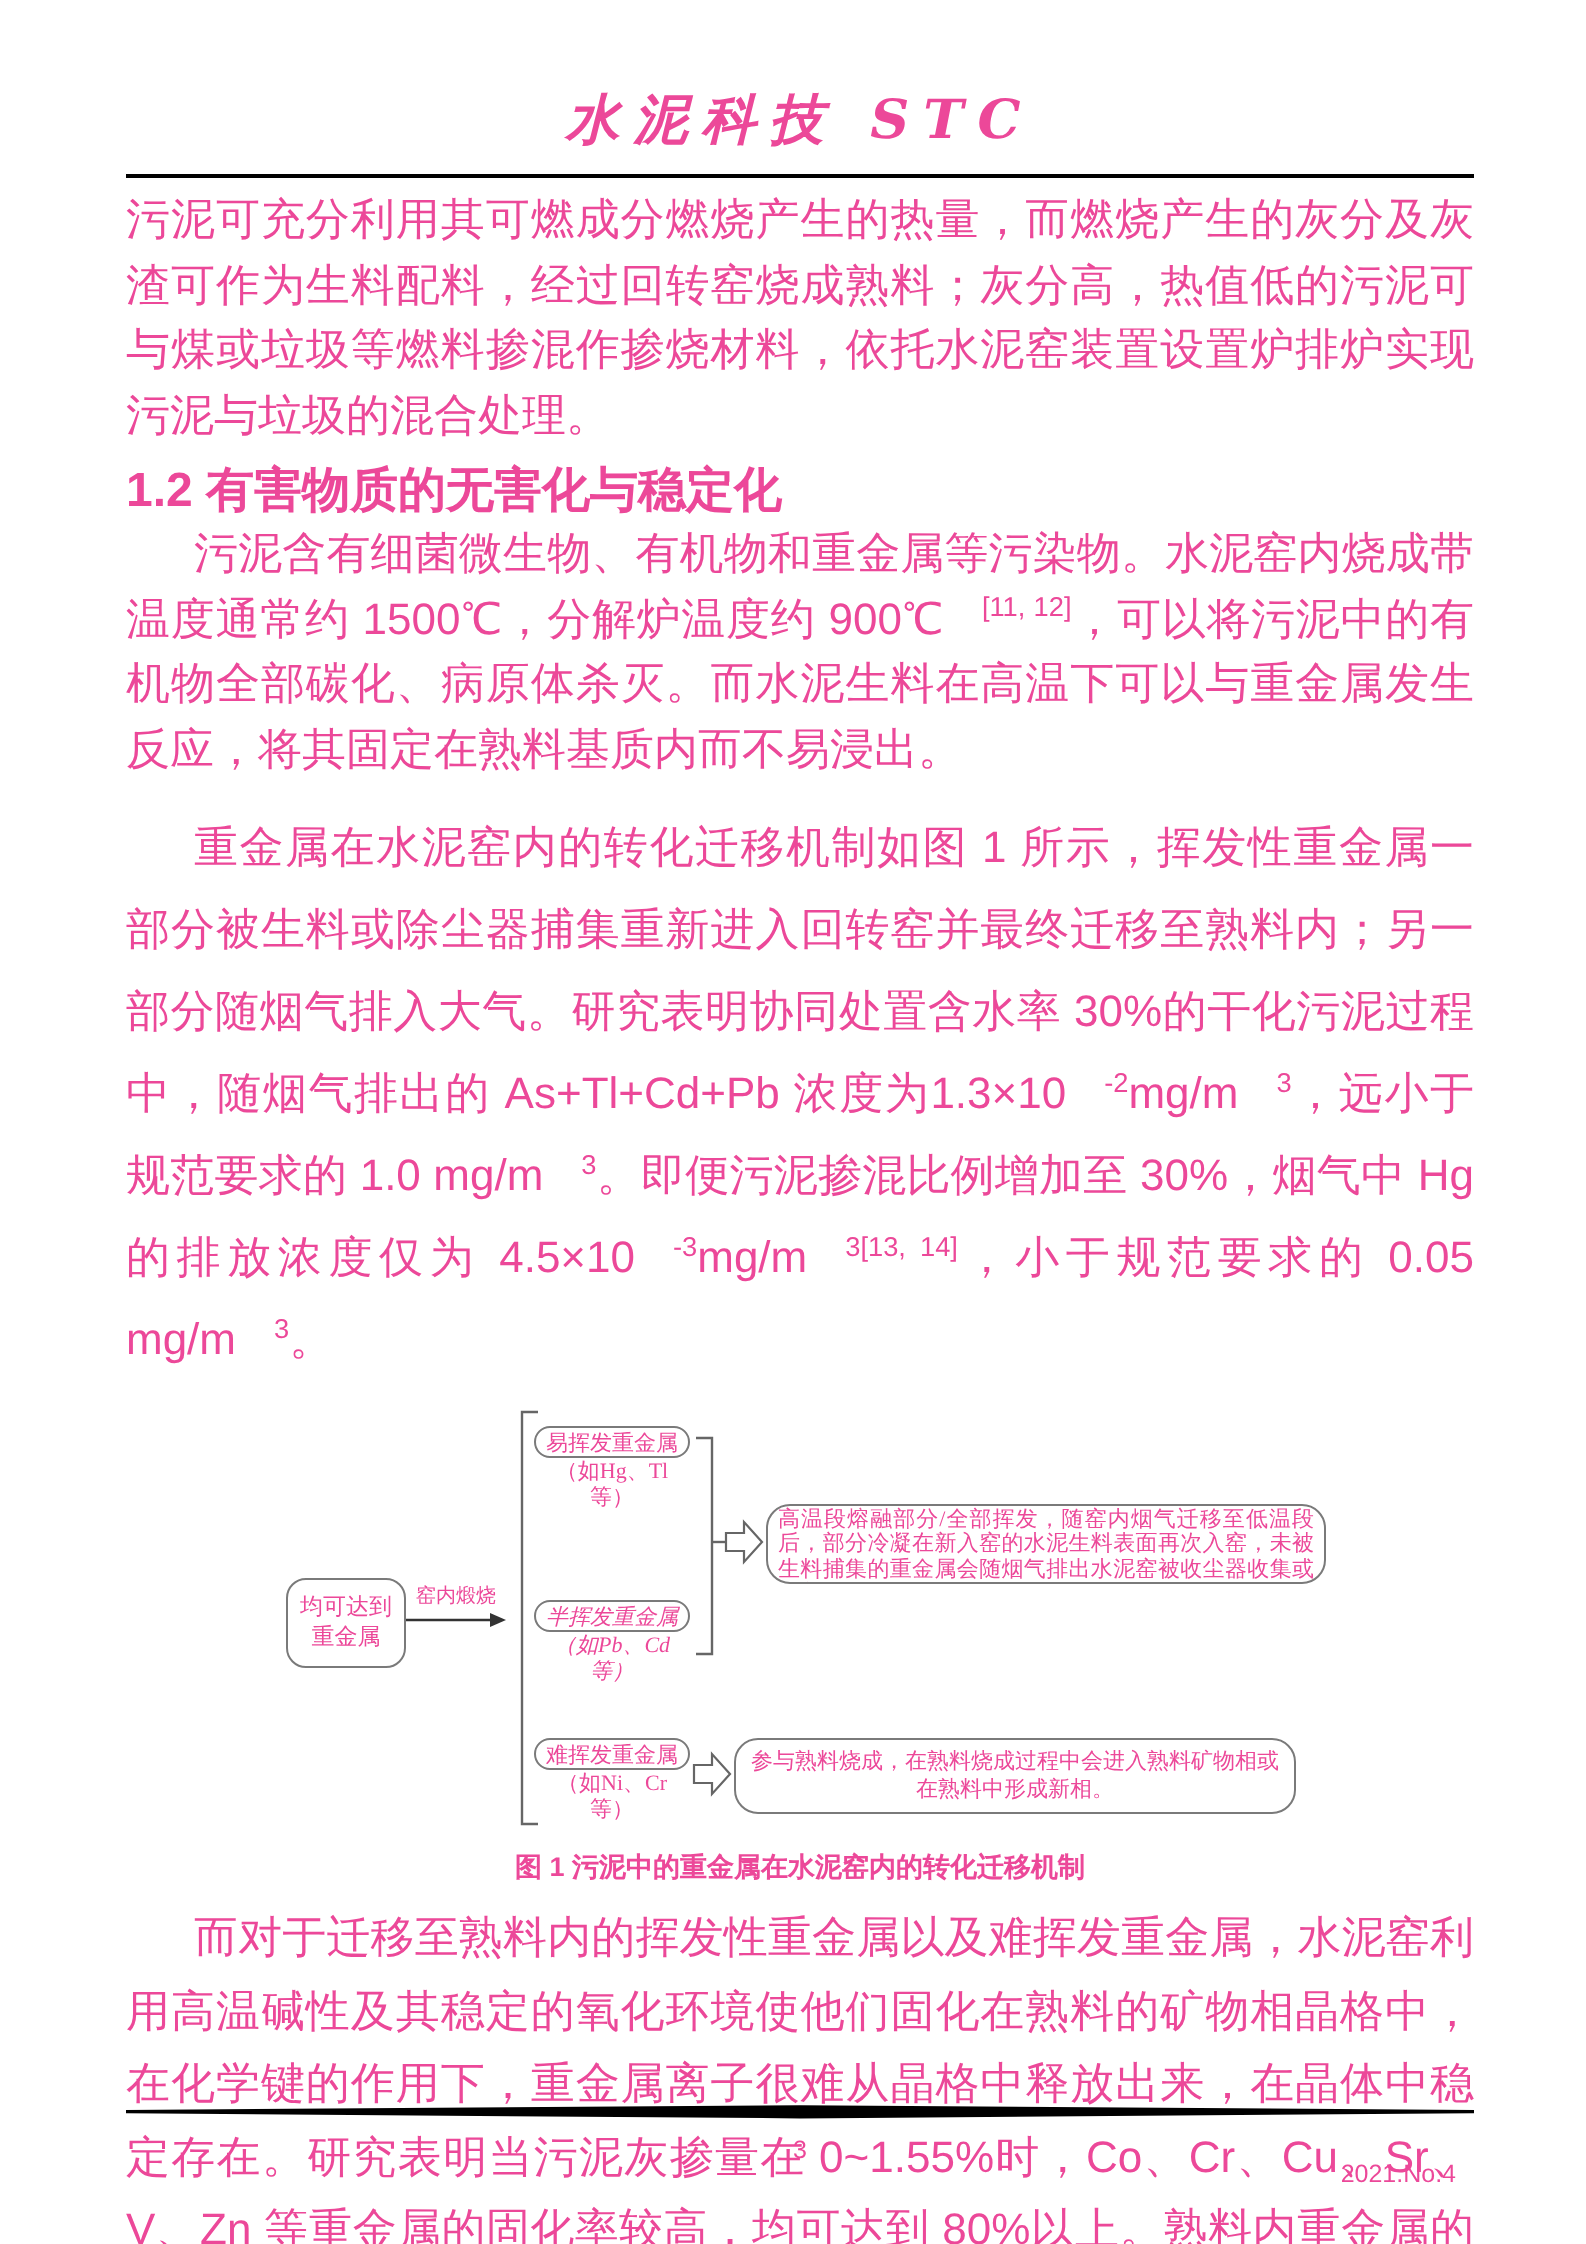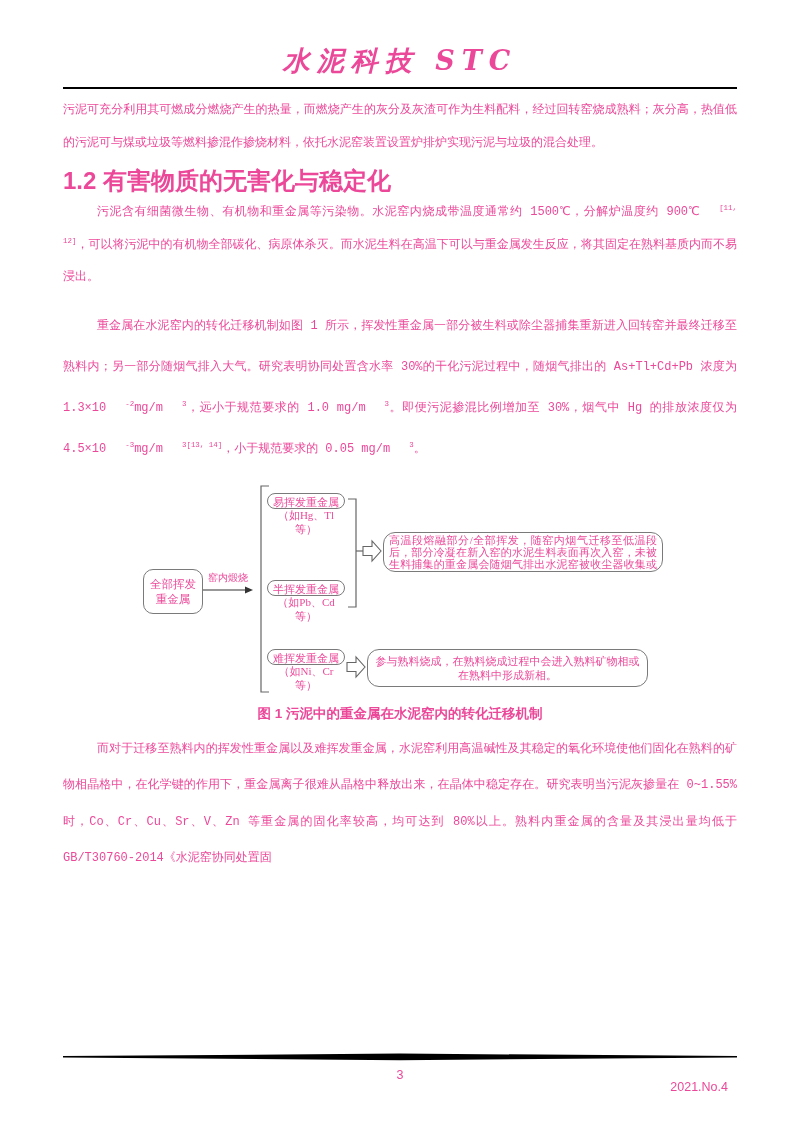--- a/index.html
+++ b/index.html
@@ -13,22 +13,22 @@
   .content { position:absolute; left:63px; top:0; width:674px; }
 
   .journal-title {
     margin-top:44px; text-align:center;
     font-family:"DejaVu Serif", serif; font-style:italic; font-weight:600;
     font-size:27px; line-height:34px; letter-spacing:7px;
   }
   .header-rule { margin-top:9px; border-top:2px solid #000; height:0; }
 
   .para {
-    font-size:12px; line-height:32.5px; text-align:justify;
-    font-family:Liberation Mono, monospace;
+    font-size:22px; line-height:32.5px; text-align:justify;
+    font-family:Liberation Sans, sans-serif;
   }
   .indent { text-indent:34px; }
   #p1 { margin-top:5px; }
   .section-heading {
     margin-top:9px; font-family:"Liberation Sans", sans-serif;
     font-weight:bold; font-size:24px; line-height:25px;
   }
   #p2 { margin-top:3px; }
   #p3 { margin-top:12px; line-height:41px; }
   #p4 { margin-top:7px; line-height:36.5px; }
@@ -40,21 +40,21 @@
   .fbox {
     position:absolute; border:1px solid #7a7a7a; background:#fff;
     font-size:11px; line-height:13.5px; text-align:center;
   }
   .fbox.rounded { border-radius:9px; }
   .source-box { left:80px; top:85px; width:60px; height:45px; border-radius:10px;
     padding-top:7px; font-size:11.5px; line-height:15px; }
   .process-label { position:absolute; left:138px; top:87px; width:54px;
     font-size:10px; text-align:center; white-space:nowrap; }
   .cat-box { left:204px; width:78px; height:16px; padding-top:2px; }
-  .cat1 { top:9px; } .cat2 { top:96px; } .cat3 { top:165px; }
+  .cat1 { top:9px; } .cat2 { top:96px;font-style:italic; } .cat3 { top:165px; }
   .outcome-top {
     left:320px; top:48px; width:280px; height:40px; border-radius:12px;
     padding:1px 5px; text-align:justify; line-height:12.4px; overflow:hidden;
   }
   .outcome-bottom {
     left:304px; top:165px; width:281px; height:38px; border-radius:12px;
     padding:4px 6px 0; line-height:14px;
   }
   .figure-caption {
     margin-top:8px; text-align:center;
@@ -91,21 +91,21 @@
         <path d="M140,106 H183" stroke="#333" stroke-width="1.2" fill="none"></path>
         <polygon points="182,102.5 190,106 182,109.5" fill="#333"></polygon>
         <path d="M206,2 H198 V208 H206" stroke="#666" stroke-width="1.2" fill="none"></path>
         <path d="M285,15 H293 V123 H285" stroke="#666" stroke-width="1.2" fill="none"></path>
         <path d="M293,67 H300" stroke="#666" stroke-width="1.2" fill="none"></path>
         <polygon points="300,62.5 309,62.5 309,57 318,67 309,77 309,71.5 300,71.5" fill="#fff" stroke="#666" stroke-width="1.1"></polygon>
         <polygon points="284,178.5 293,178.5 293,173 302,183 293,193 293,187.5 284,187.5" fill="#fff" stroke="#666" stroke-width="1.1"></polygon>
       </svg>
 
       <div class="fbox source-box">
-        <div>全部挥发</div>
+        <div>均可达到</div>
         <div>重金属</div>
       </div>
 
       <div class="process-label">窑内煅烧</div>
 
       <div class="fbox rounded cat-box cat1">
         <div>易挥发重金属</div>
         <div>（如Hg、Tl等）</div>
       </div>
       <div class="fbox rounded cat-box cat2">

